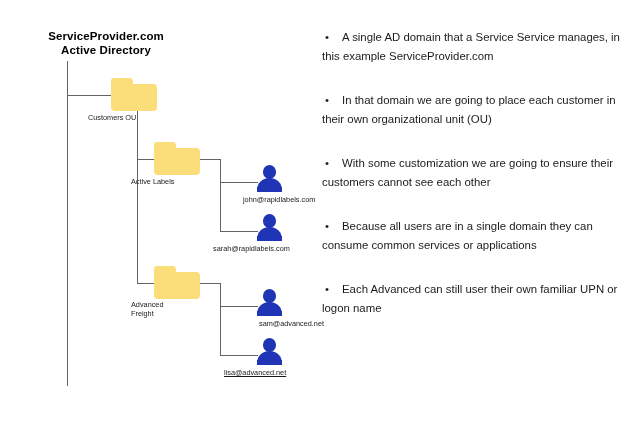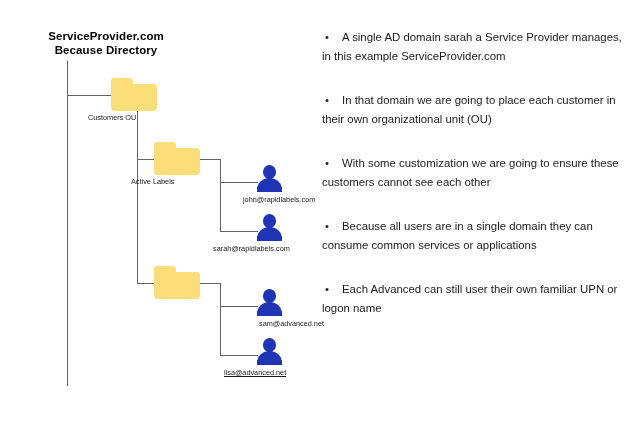--- a/index.html
+++ b/index.html
@@ -149,21 +149,21 @@
     text-indent: 20px;
   }
 </style>
 </head>
 <body>
 
 <div id="slide">
 
   <div class="title">
     <div>ServiceProvider.com</div>
-    <div>Because Directory</div>
+    <div>Active Directory</div>
   </div>
 
   <div class="vline" style="left:67px; top:61px; height:344px;"></div>
 
   <div class="hline" style="left:67px; top:95px; width:55px;"></div>
 
   <div class="vline" style="left:137px; top:110px; height:174px;"></div>
 
   <div class="hline" style="left:137px; top:159px; width:18px;"></div>
 
@@ -188,20 +188,22 @@
   <div class="folder" style="left:154px; top:142px;">
     <div class="tab"></div>
     <div class="body"></div>
   </div>
   <div class="node-label" style="left:131px; top:177px; width:92px;">Active Labels</div>
 
   <div class="folder" style="left:154px; top:266px;">
     <div class="tab"></div>
     <div class="body"></div>
   </div>
+  <div class="node-label" style="left:131px; top:300px; width:92px;">Advanced
+Freight</div>
 
   <div class="user" style="left:255px; top:165px;">
     <div class="head"></div>
     <div class="torso"></div>
   </div>
   <div class="user-label" style="left:213px; top:195px;padding-left:30px;">john@rapidlabels.com</div>
 
   <div class="user" style="left:255px; top:214px;">
     <div class="head"></div>
     <div class="torso"></div>
@@ -217,31 +219,31 @@
   <div class="user" style="left:255px; top:338px;">
     <div class="head"></div>
     <div class="torso"></div>
   </div>
   <div class="user-label" style="left:224px; top:368px;text-decoration:underline;">lisa@advanced.net</div>
 
   <div class="bullets">
 
     <div class="bullet">
       <span class="dot">•</span>
-      <span class="txt">A single AD domain sarah a Service Provider manages, in this example ServiceProvider.com</span>
+      <span class="txt">A single AD domain that a Service Service manages, in this example ServiceProvider.com</span>
     </div>
 
     <div class="bullet">
       <span class="dot">•</span>
       <span class="txt">In that domain we are going to place each customer in their own organizational unit (OU)</span>
     </div>
 
     <div class="bullet">
       <span class="dot">•</span>
-      <span class="txt">With some customization we are going to ensure these customers cannot see each other</span>
+      <span class="txt">With some customization we are going to ensure their customers cannot see each other</span>
     </div>
 
     <div class="bullet">
       <span class="dot">•</span>
       <span class="txt">Because all users are in a single domain they can consume common services or applications</span>
     </div>
 
     <div class="bullet">
       <span class="dot">•</span>
       <span class="txt">Each Advanced can still user their own familiar UPN or logon name</span>

